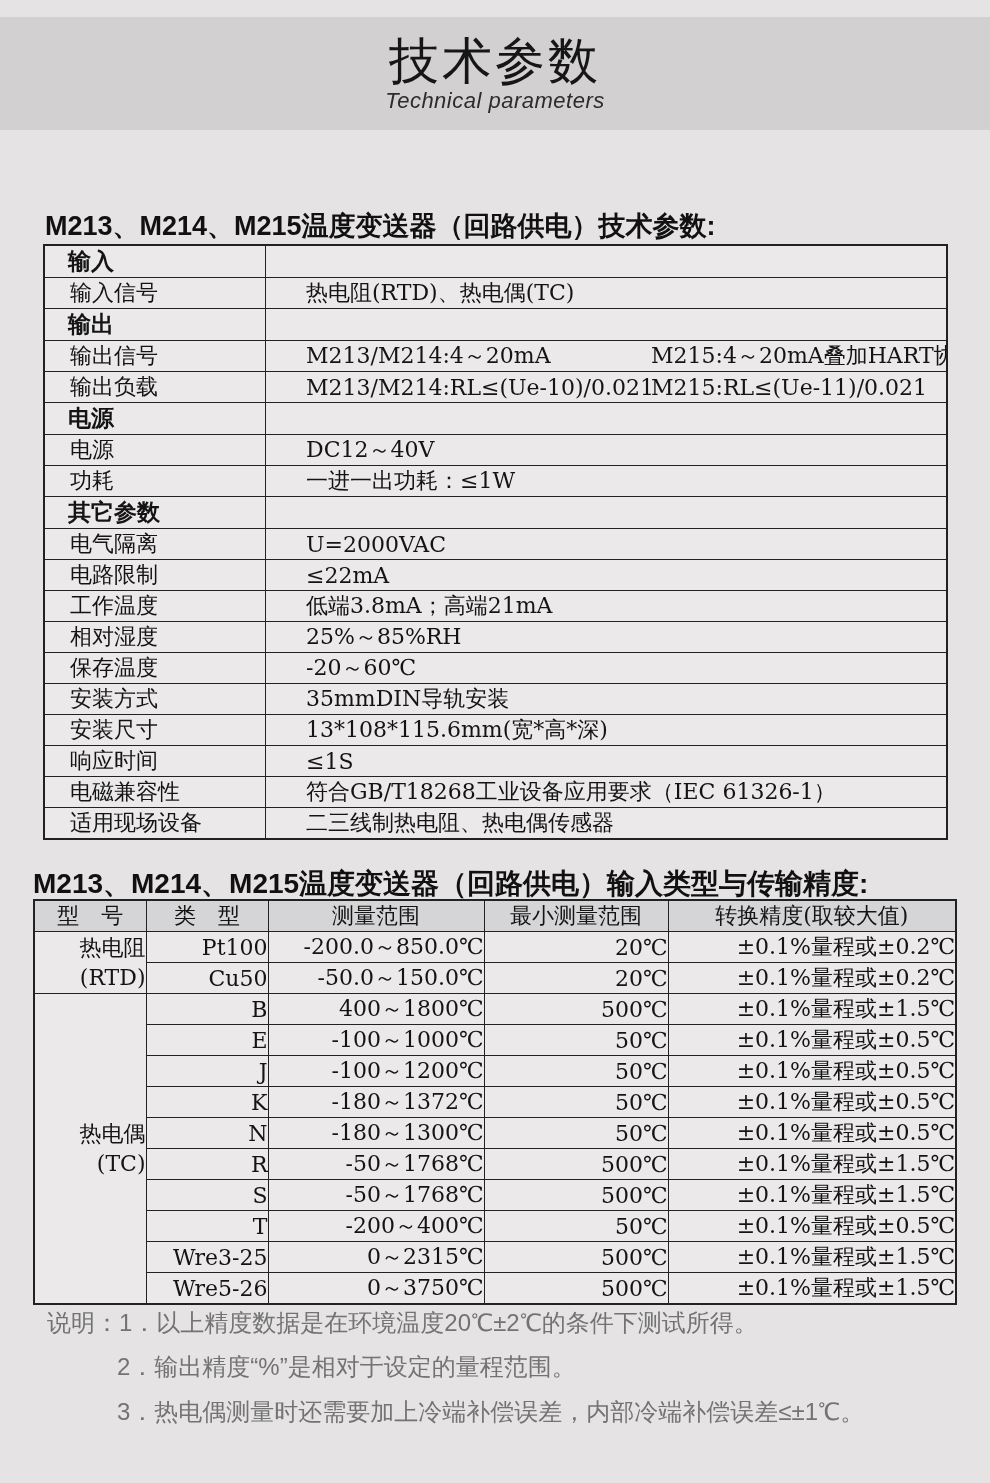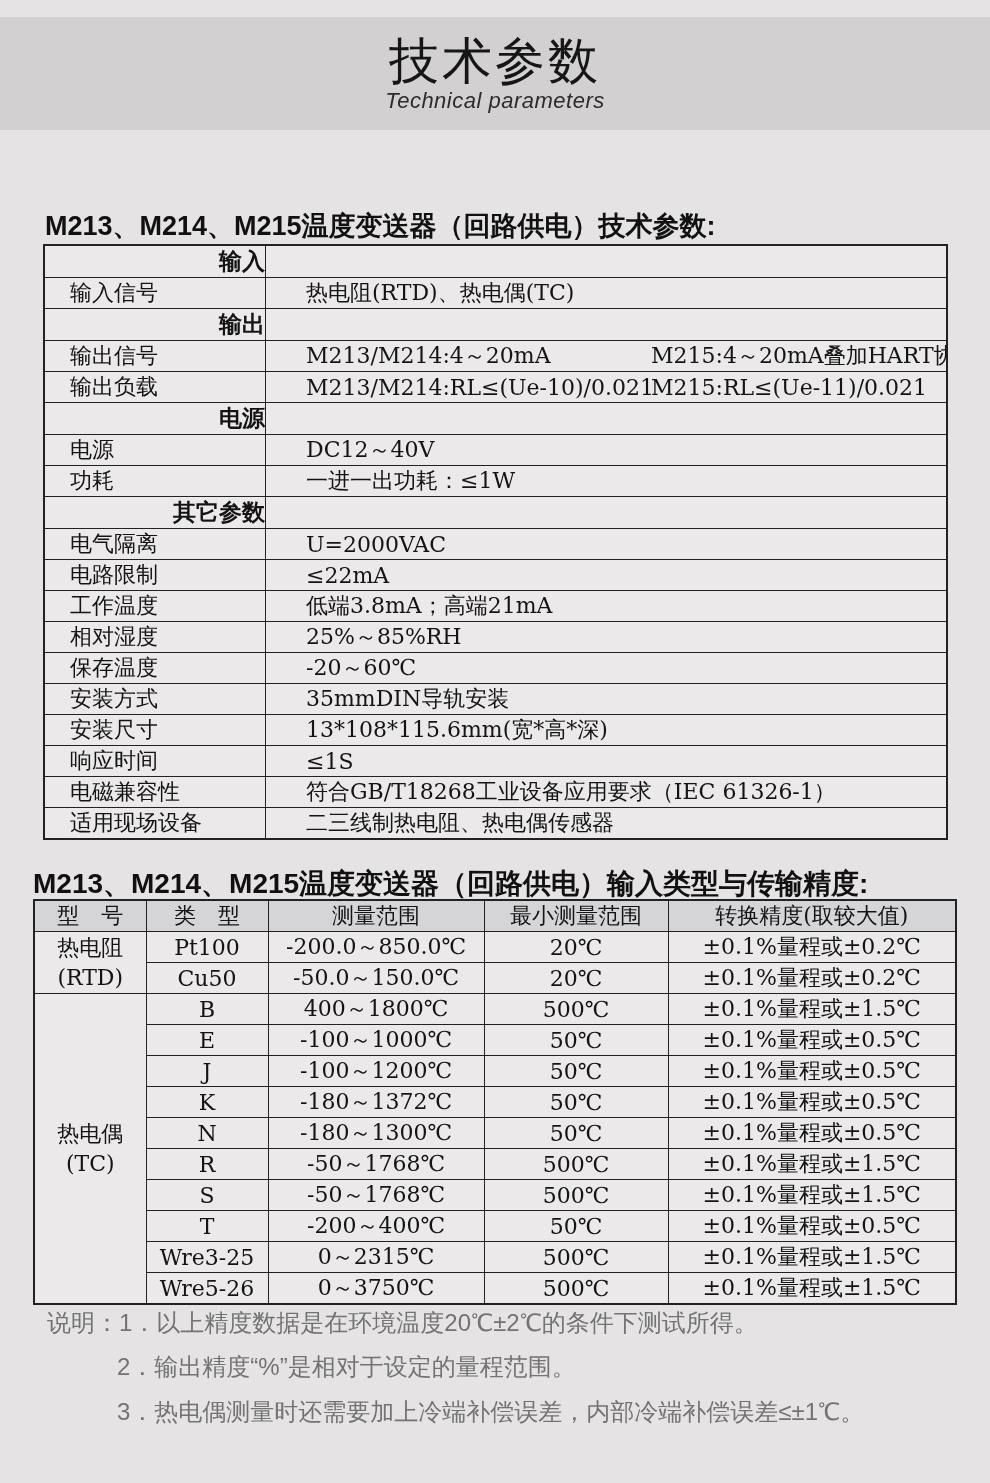--- a/index.html
+++ b/index.html
@@ -27,32 +27,32 @@
   table { border-collapse:collapse; position:absolute; table-layout:fixed; }
   td, th { border:1px solid var(--border,#222); background:var(--cell-bg,#ebe9e9); overflow:hidden; }
 
   #spec-table { left:43px; top:244px; width:905px; height:574px; border:2px solid var(--border,#222); }
   #spec-table td {
     font-family:"DejaVu Serif", serif; font-size:22px; height:26px;
     white-space:nowrap; padding:0;
   }
   #spec-table td.label { width:197px; padding-left:25px; }
   #spec-table td.label.section {
-    font-family:Liberation Serif, serif; font-weight:700; font-size:23px; padding-left:23px;text-align:right;
+    font-family:Liberation Serif, serif; font-weight:700; font-size:23px; padding-left:23px;
   }
   #spec-table td.value { padding-left:40px; }
   #spec-table td.value .v-fixed { display:inline-block; width:345px; }
 
   #accuracy-table { left:33px; top:899px; width:922px; height:393px; border:2px solid var(--border,#222); }
   #accuracy-table th {
     background:var(--header-bg,#d5d5d8); font-family:"DejaVu Serif", serif;
     font-weight:400; font-size:22px; height:29px; text-align:center; padding:0;
   }
   #accuracy-table td {
-    font-family:"DejaVu Serif", serif; font-size:22px; text-align:center;
+    font-family:"DejaVu Serif", serif; font-size:22px; text-align:right;
     white-space:nowrap; padding:0; height:27px;
   }
   #accuracy-table td.model-cell div { line-height:30px; }
 
   .note { position:absolute; font-size:24px; font-weight:400; white-space:nowrap; color:#737373;text-align:center; }
   #note-1 { left:47px; top:1307px; }
   #note-2 { left:117px; top:1351px; }
   #note-3 { left:117px; top:1396px; }
 </style>
 </head>

